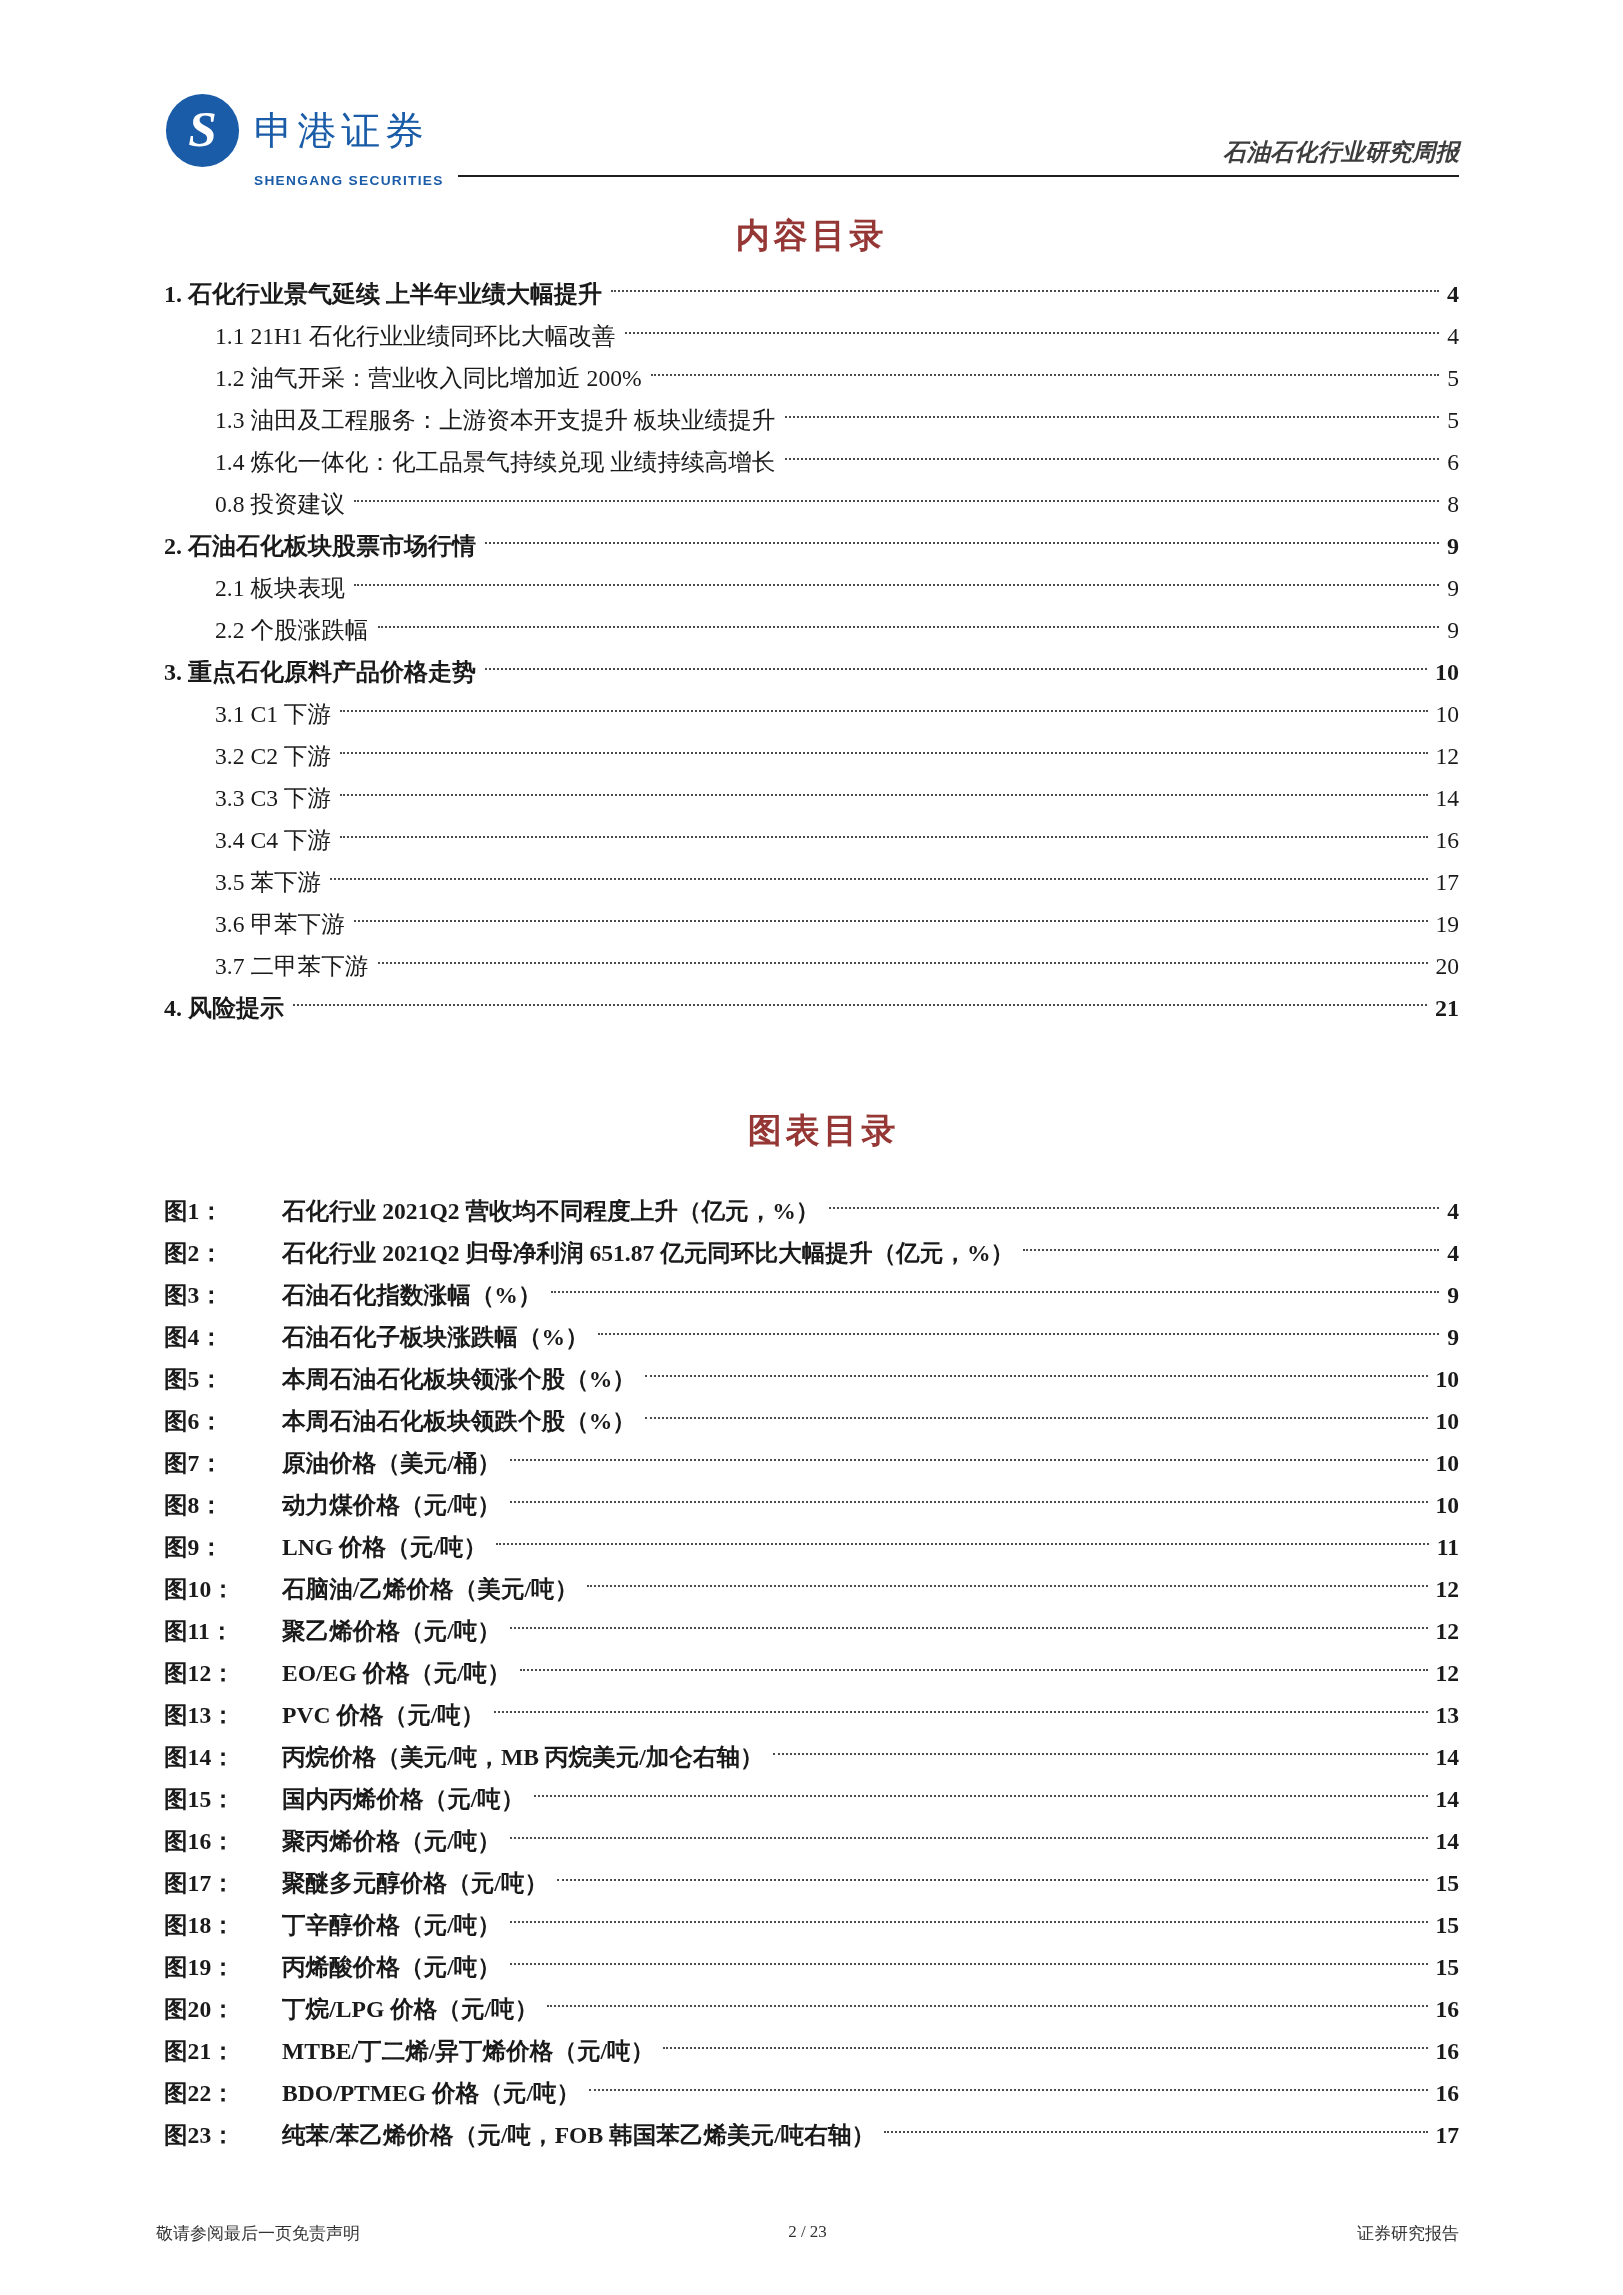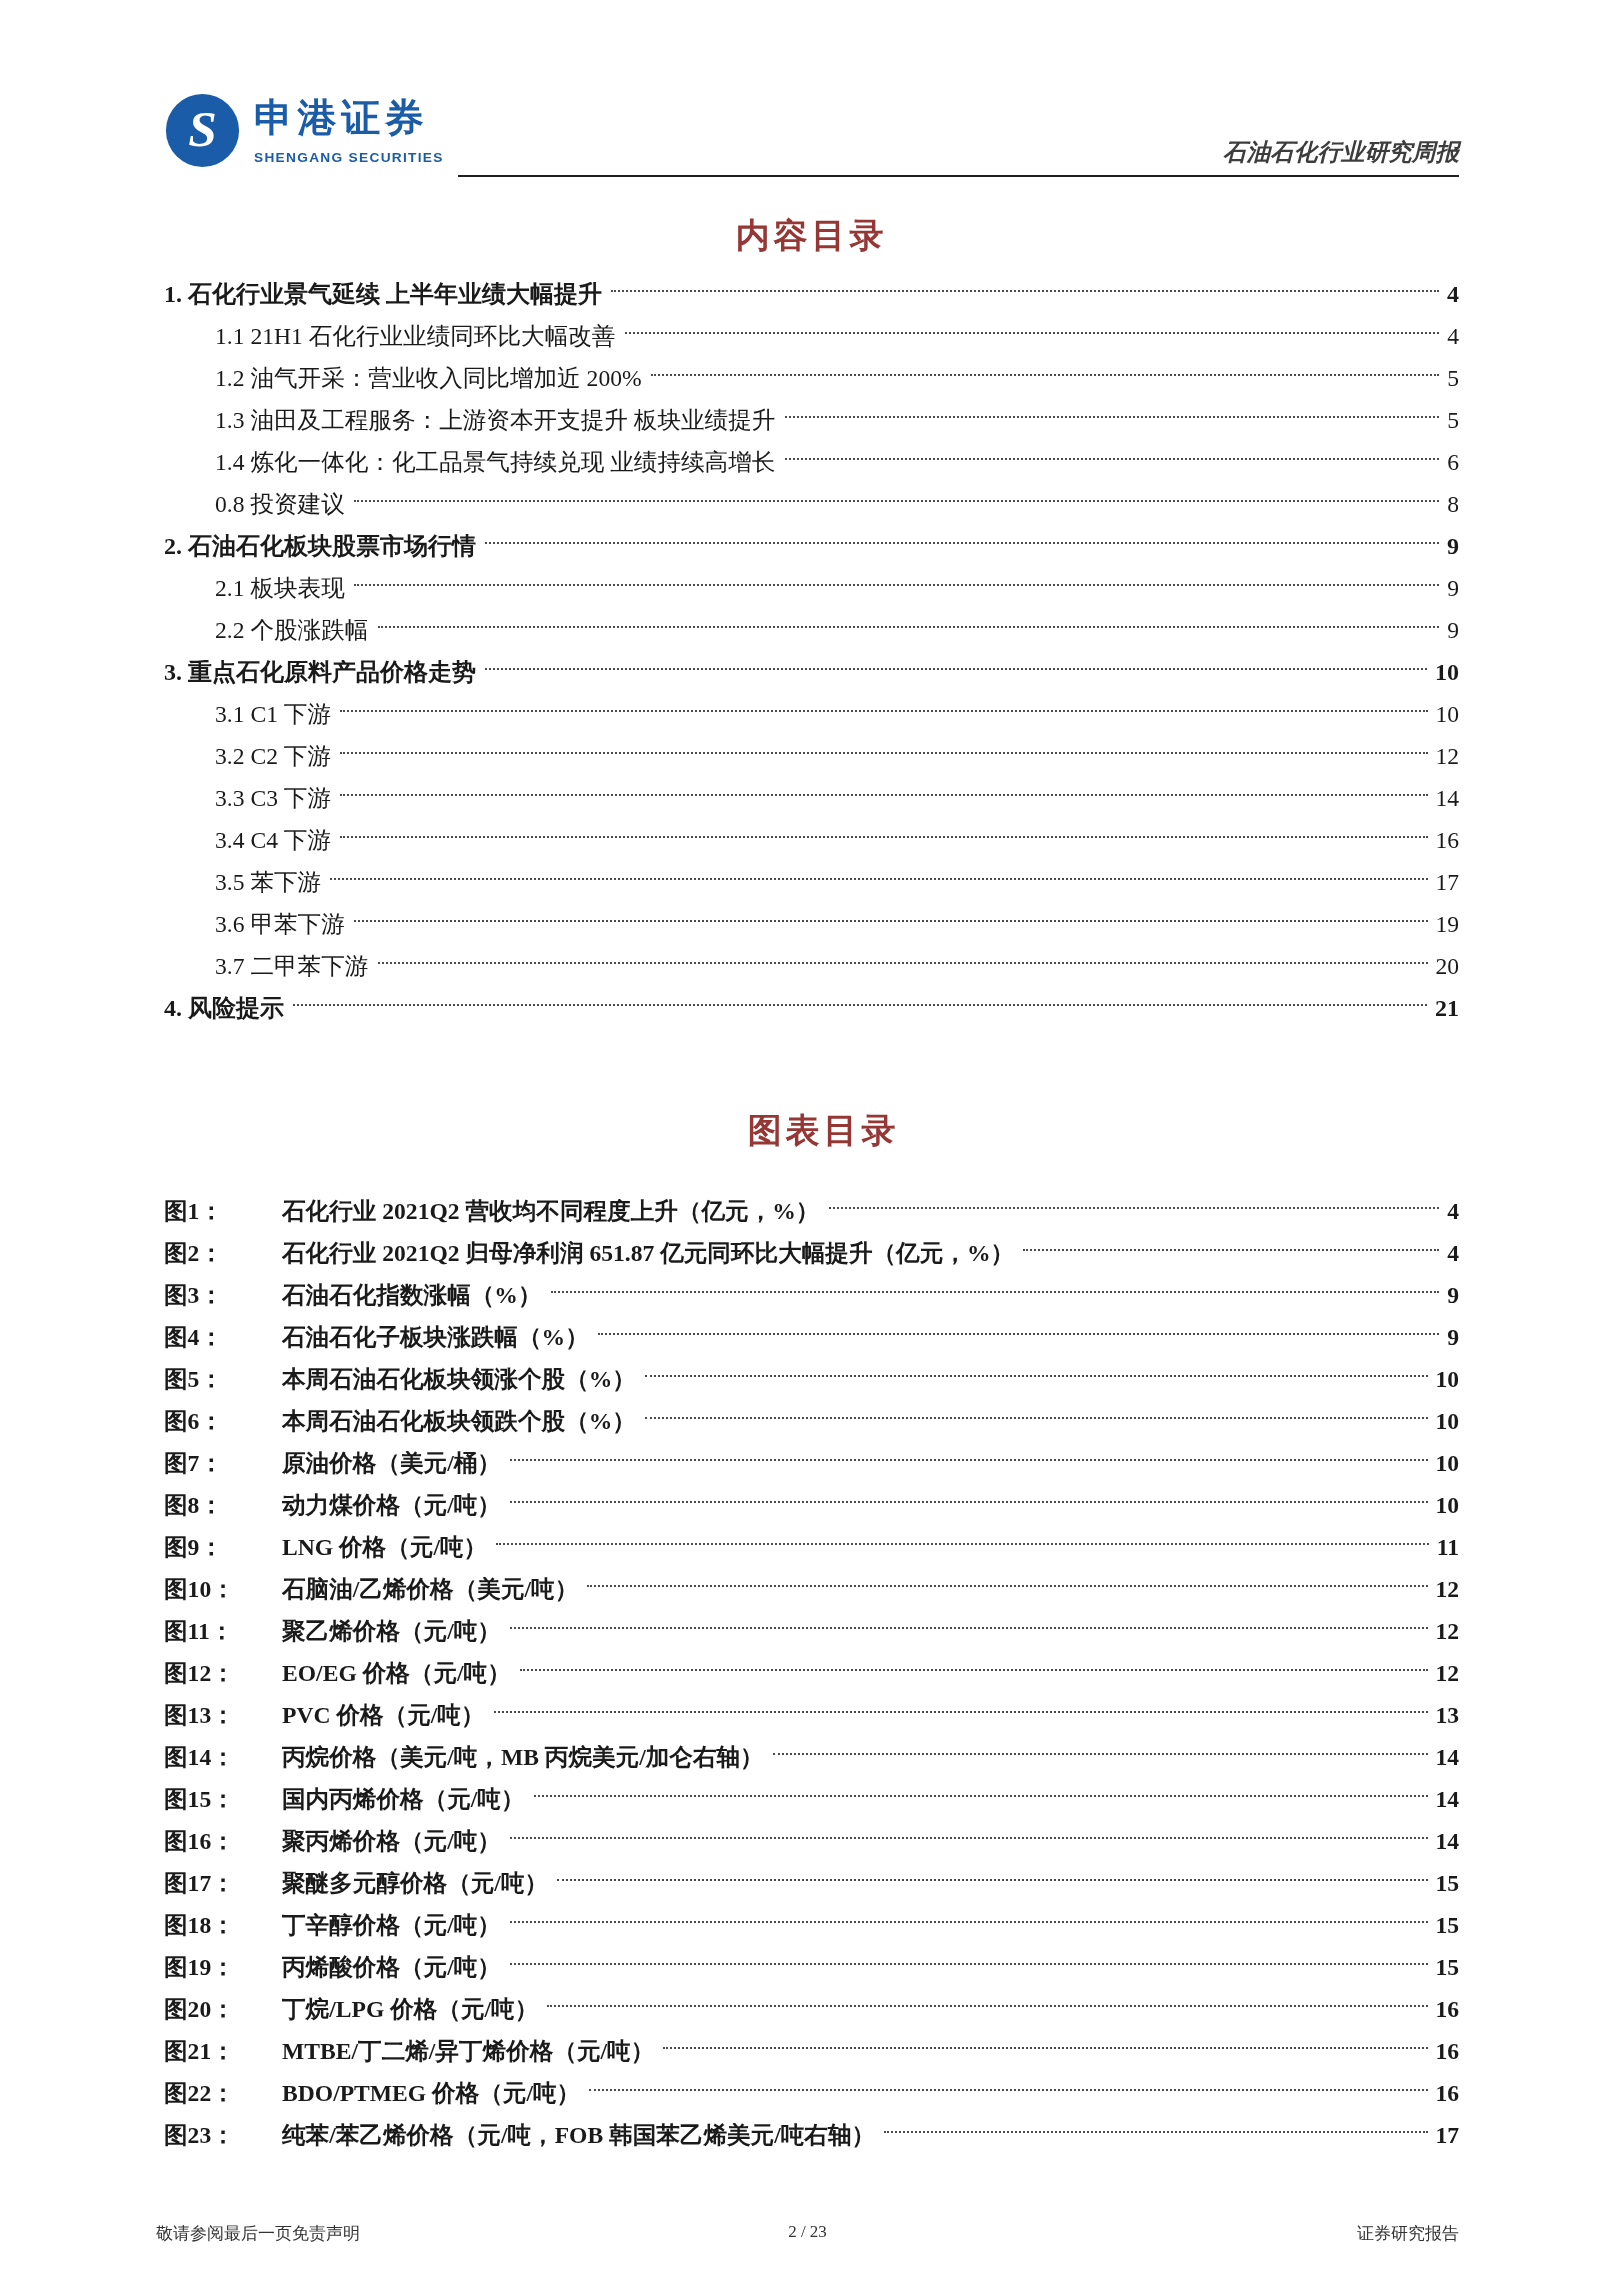--- a/index.html
+++ b/index.html
@@ -11,22 +11,22 @@
     position:relative;
     overflow:hidden;
   }
   .page { position:absolute; inset:0; }
 
   
   .hdr { position:absolute; top:92px; left:164px; right:164px; height:85px; }
   .logo { position:absolute; left:0; top:0; display:flex; align-items:flex-start; gap:13px;
           font-family:"Liberation Sans","DejaVu Sans",sans-serif; }
   .logo-icon { width:77px; height:77px; flex:0 0 auto; }
-  .logo-cn { font-size:39px; font-weight:bold; color:var(--blue,#1A5CA8); letter-spacing:4.6px; margin-top:6px; line-height:1.05; }
-  .logo-en { font-size:13.7px; color:var(--blue,#1A5CA8); letter-spacing:1.3px; margin-top:11px; font-weight:bold; }
+  .logo-cn { font-size:39px; font-weight:normal; color:var(--blue,#1A5CA8); letter-spacing:4.6px; margin-top:19px; line-height:1.05; }
+  .logo-en { font-size:13.7px; color:var(--blue,#1A5CA8); letter-spacing:1.3px; margin-top:21px; font-weight:bold; }
   .hdr-right { position:absolute; right:0; bottom:9.2px; font-size:23.6px; font-weight:bold; color:#3d3d3d;font-style:italic; }
   .hdr-rule { position:absolute; left:294px; right:0; bottom:0; height:2px; background:var(--rule,#1f1f1f); }
 
   
   .sec-title { position:absolute; left:0; right:0; text-align:center;
                color:var(--accent,#953735); font-size:34px; font-weight:bold; letter-spacing:3.9px; }
   .title-contents { top:213px; }
   .title-figures  { top:1108px;padding-left:24px; }
 
   

